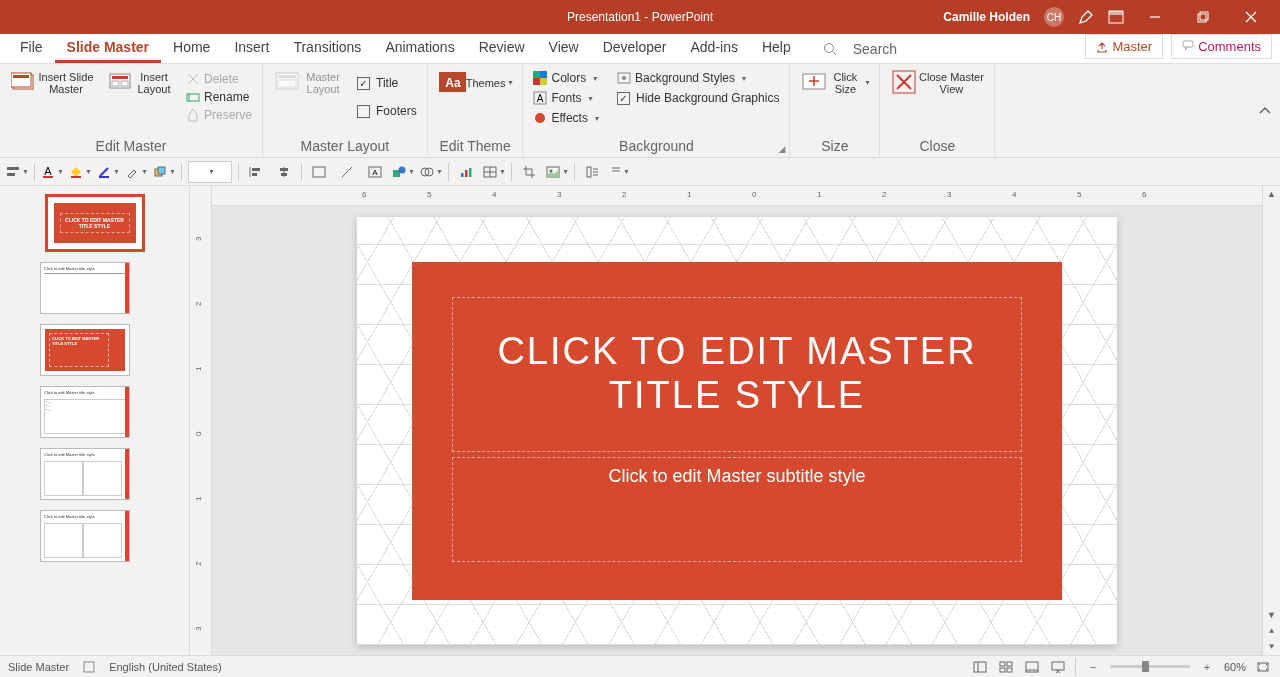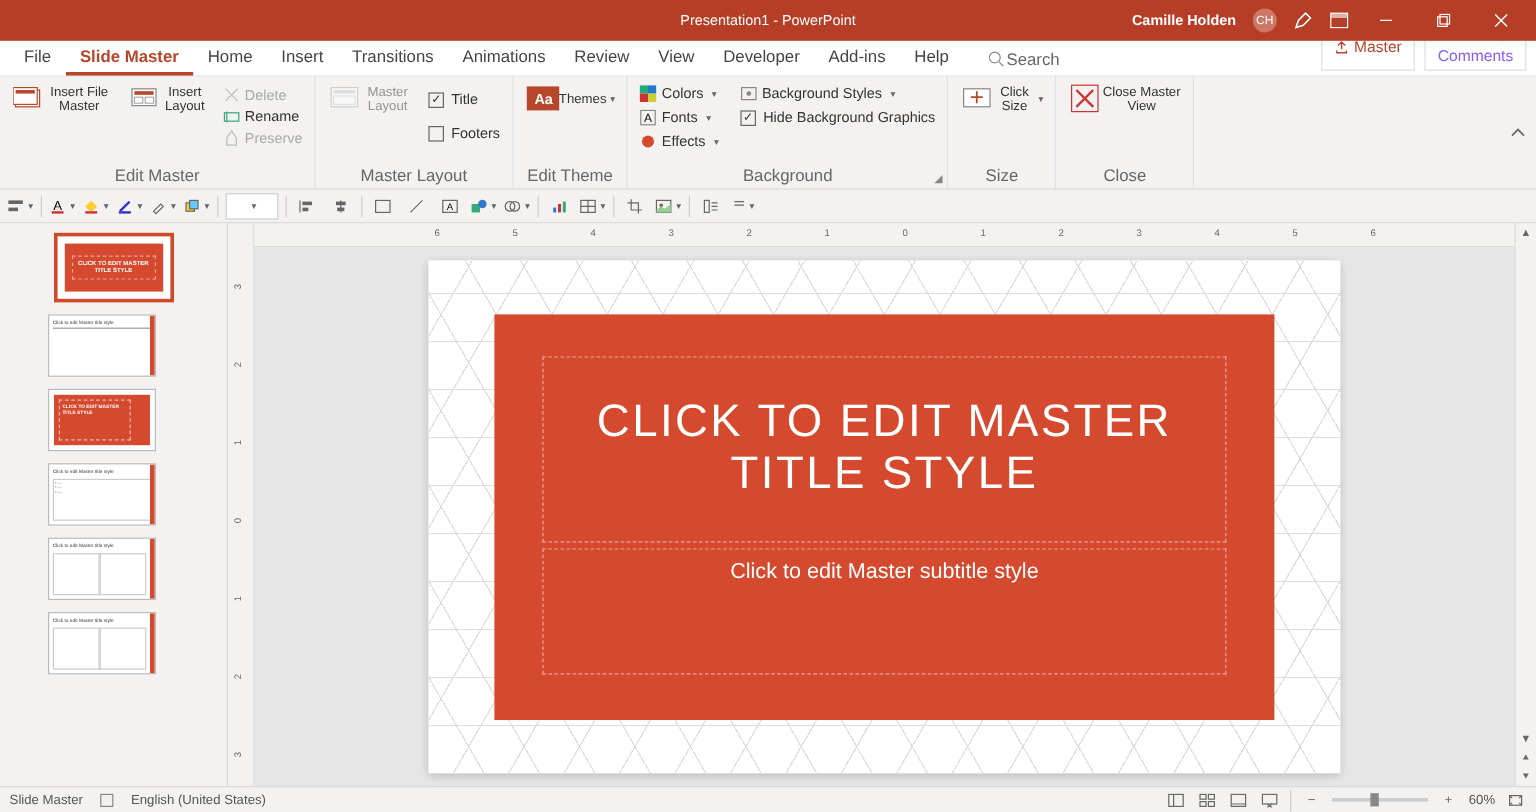--- a/index.html
+++ b/index.html
@@ -11,24 +11,24 @@
 .titlebar .right { margin-left: auto; display: flex; align-items: center; gap: 14px; padding-right: 12px; height: 100%; }
 .titlebar .user { font-size: 12px; font-weight: bold; }
 .titlebar .avatar { width: 20px; height: 20px; border-radius: 50%; background: rgba(255,255,255,0.3); display: flex; align-items: center; justify-content: center; font-size: 10px; }
 .titlebar .winbtn { width: 34px; height: 34px; display: flex; align-items: center; justify-content: center; font-size: 13px; cursor: pointer; }
 .titlebar .iconbtn { font-size: 14px; cursor: pointer; }
 
 
 .tabs { background: #fff; height: 30px; display: flex; align-items: flex-end; border-bottom: 1px solid #e0e0e0; padding: 0 8px; }
 .tab { padding: 6px 12px 5px 12px; font-size: 14px; color: #444; cursor: pointer; border-bottom: 3px solid transparent; margin-top: 32px; }
 .tab.active { color: #b7472a; font-weight: 600; border-bottom: 3px solid #b7472a; }
-.tabs .search { margin-left: 10px; display: flex; align-items: center; gap: 2px; color: #666; font-size: 14px; padding: 6px 10px; }
+.tabs .search { margin-left: 10px; display: flex; align-items: center; gap: 16px; color: #666; font-size: 14px; padding: 6px 10px; }
 .tabs .right { margin-left: auto; display: flex; gap: 8px; padding-bottom: 4px; }
 .sharebtn { border: 1px solid #ddd; padding: 4px 10px; font-size: 13px; color: #b7472a; cursor: pointer; display: flex; align-items: center; gap: 4px; }
-.commentsbtn { border: 1px solid #ddd; padding: 4px 10px; font-size: 13px; color: #8b5cf6; cursor: pointer; display: flex; align-items: flex-end; gap: 4px; flex-direction: column; }
+.commentsbtn { border: 1px solid #ddd; padding: 4px 10px; font-size: 13px; color: #be185d; cursor: pointer; display: flex; align-items: flex-start; gap: 4px; }
 
 
 .ribbon { background: #f3f2f1; height: 94px; display: flex; border-bottom: 1px solid #dadada; position: relative; }
 .rgroup { display: flex; flex-direction: column; border-right: 1px solid #e0e0e0; padding: 2px 6px 0 6px; }
 .rgroup .body { flex: 1; display: flex; align-items: flex-start; gap: 4px; }
 .rgroup .label { font-size: 14px; color: #666; text-align: center; padding: 2px 0 3px 0; }
 .bigbtn { display: flex; flex-direction: row; align-items: center; justify-content: center; padding: 2px 4px; cursor: pointer; font-size: 11px; color: #333; text-align: center; line-height: 1.1; min-width: 42px; }
 .bigbtn .ic { width: 28px; height: 28px; margin-bottom: 2px; display: flex; align-items: center; justify-content: center; }
 .smallbtn { display: flex; align-items: center; gap: 4px; padding: 2px 4px; font-size: 12px; color: #333; cursor: pointer; }
 .smallbtn.disabled { color: #aaa; }
@@ -164,21 +164,21 @@
   <div class="rgroup">
     <div class="body">
       <div class="bigbtn">
         <div class="ic">
             <svg width="26" height="22">
               <rect x="2" y="4" width="20" height="14" fill="#fff" stroke="#b7472a"></rect>
               <rect x="0" y="2" width="20" height="14" fill="#fff" stroke="#b7472a"></rect>
               <rect x="2" y="4" width="16" height="3" fill="#b7472a"></rect>
             </svg>
           </div>
-        <span style="width:56px">Insert File Master</span>
+        <span style="width:56px">Insert Slide Master</span>
       </div>
       <div class="bigbtn">
         <div class="ic">
             <svg width="22" height="22">
               <rect x="1" y="3" width="20" height="14" fill="#fff" stroke="#888"></rect>
               <rect x="3" y="5" width="16" height="3" fill="#b7472a"></rect>
               <rect x="3" y="10" width="7" height="5" fill="none" stroke="#aaa"></rect>
               <rect x="12" y="10" width="7" height="5" fill="none" stroke="#aaa"></rect>
             </svg>
           </div>

